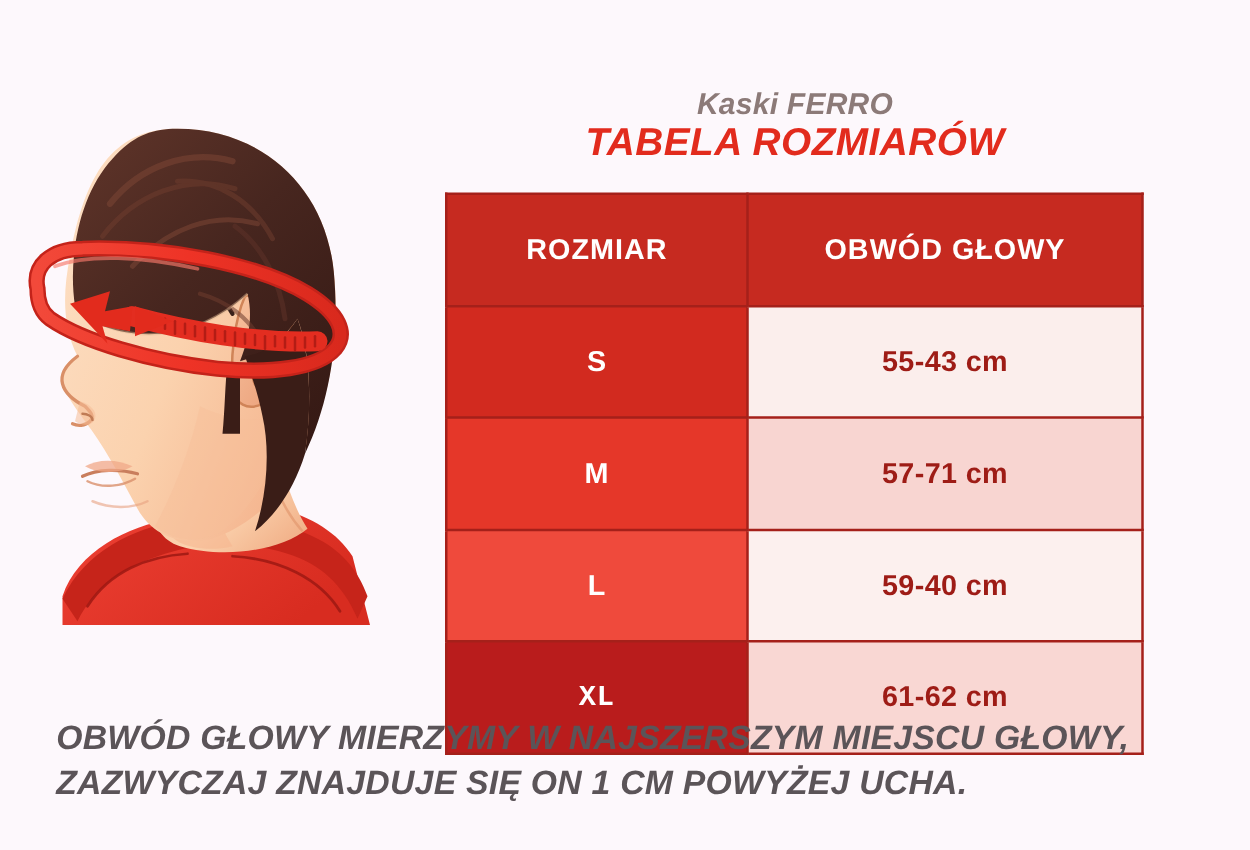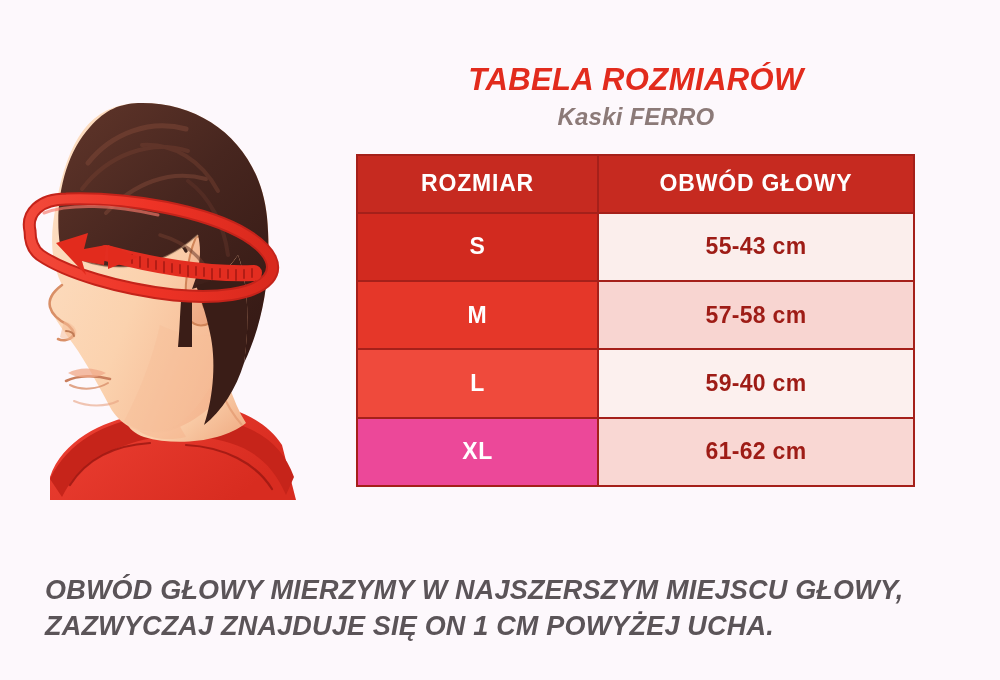--- a/index.html
+++ b/index.html
@@ -69,21 +69,21 @@
     height: 333px;
     border-collapse: collapse;
     table-layout: fixed;
     border: 2px solid #A5201A;
   }
   #size-table col.c-size { width: 241px; }
   #size-table col.c-circ { width: 316px; }
 
   #size-table th, #size-table td {
     border: 2px solid #A5201A;
-    padding: 0;
+    padding: 16px;
     height: 55.5px;
     text-align: center;
     vertical-align: middle;
   }
   #size-table thead th {
     background: #C62A20;
     color: #FFFFFF;
     font-size: 23px;
     font-weight: bold;
     letter-spacing: 0.8px;
@@ -98,21 +98,21 @@
     color: #9E1C16;
     font-size: 23px;
     font-weight: bold;
     letter-spacing: 0.3px;
   }
 
   
   tr[data-row="0"] td.size-cell { background: #D22A1F; }
   tr[data-row="1"] td.size-cell { background: #E53729; }
   tr[data-row="2"] td.size-cell { background: #EF4A3C; }
-  tr[data-row="3"] td.size-cell { background: #ec4899; }
+  tr[data-row="3"] td.size-cell { background: #b91c1c; font-family: Liberation Mono, monospace; }
   tr[data-row="4"] td.size-cell { background: #F45A4F; }
 
   
   tr[data-row="0"] td.circ-cell { background: #FBEEEC; }
   tr[data-row="1"] td.circ-cell { background: #F8D5D1; }
   tr[data-row="2"] td.circ-cell { background: #FCF0EE; }
   tr[data-row="3"] td.circ-cell { background: #F9D7D3; }
   tr[data-row="4"] td.circ-cell { background: #FCF1EF; }
 
   
@@ -297,43 +297,43 @@
 
         <path d="M46 158 L78 148 L74 164 L96 160 L94 180 L72 176 L76 190 Z" fill="#E22B1D"></path>
         <path d="M98 160 L128 172 L98 184 Z" fill="#E22B1D"></path>
 
         <path d="M34 128 C60 118 104 120 148 130" fill="none" stroke="#F8786A" stroke-width="3" stroke-linecap="round" opacity="0.65"></path>
       </g>
     </svg>
   </div>
 
   <div id="title-block">
+    <div id="sub-title">Kaski FERRO</div>
     <div id="main-title">TABELA ROZMIARÓW</div>
-    <div id="sub-title">Kaski FERRO</div>
   </div>
 
   <table id="size-table">
     <colgroup>
       <col class="c-size">
       <col class="c-circ">
     </colgroup>
     <thead>
       <tr>
         <th>ROZMIAR</th>
         <th>OBWÓD GŁOWY</th>
       </tr>
     </thead>
     <tbody>
       <tr data-row="0">
         <td class="size-cell">S</td>
         <td class="circ-cell">55-43 cm</td>
       </tr>
       <tr data-row="1">
         <td class="size-cell">M</td>
-        <td class="circ-cell">57-58 cm</td>
+        <td class="circ-cell">57-71 cm</td>
       </tr>
       <tr data-row="2">
         <td class="size-cell">L</td>
         <td class="circ-cell">59-40 cm</td>
       </tr>
       <tr data-row="3">
         <td class="size-cell">XL</td>
         <td class="circ-cell">61-62 cm</td>
       </tr>
     </tbody>

